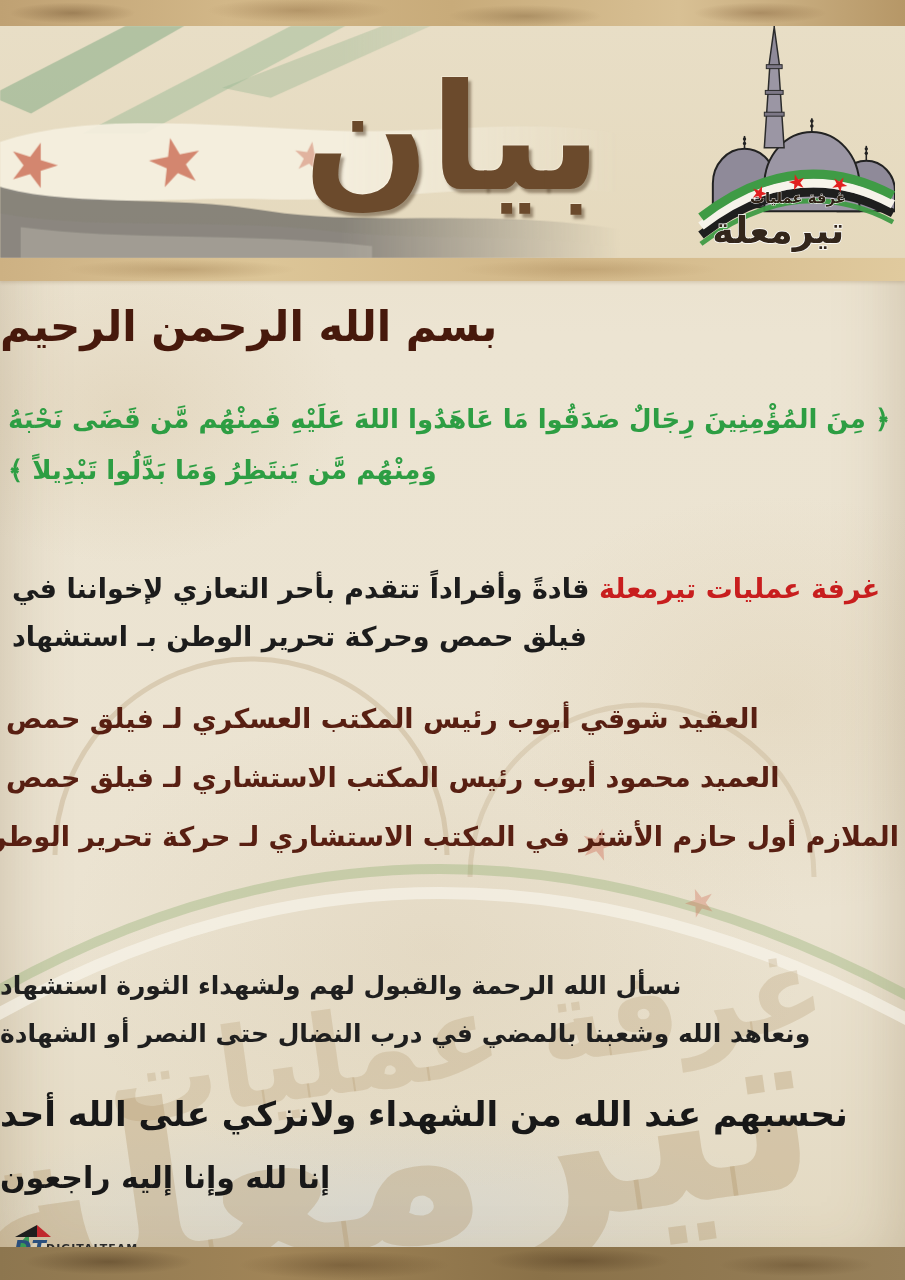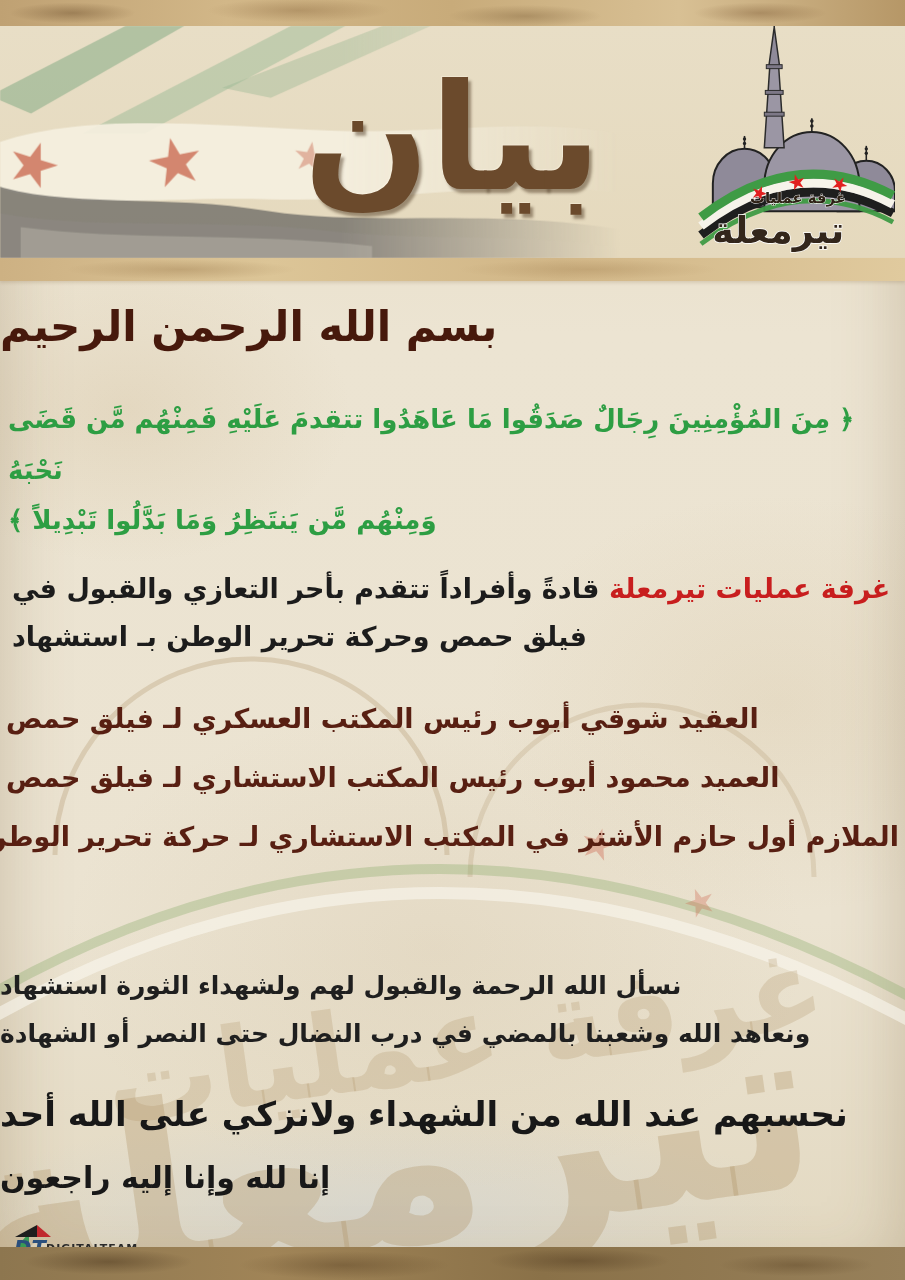--- a/index.html
+++ b/index.html
@@ -145,27 +145,27 @@
     <path d="M-60,494 Q430,182 960,494" stroke="rgba(252,250,242,0.55)" stroke-width="12" fill="none"></path>
     <polygon points="0,-1 0.224,-0.309 0.951,-0.309 0.363,0.118 0.588,0.809 0,0.382 -0.588,0.809 -0.363,0.118 -0.951,-0.309 -0.224,-0.309" transform="translate(598,290) scale(17) rotate(15)" fill="rgba(205,100,75,0.38)"></polygon>
     <polygon points="0,-1 0.224,-0.309 0.951,-0.309 0.363,0.118 0.588,0.809 0,0.382 -0.588,0.809 -0.363,0.118 -0.951,-0.309 -0.224,-0.309" transform="translate(700,348) scale(15) rotate(-20)" fill="rgba(205,100,75,0.32)"></polygon>
     <text x="470" y="520" text-anchor="middle" font-size="112" font-weight="bold" direction="rtl" fill="rgba(172,142,95,0.24)" transform="rotate(-8 470 520)">غرفة عمليات</text>
     <text x="400" y="688" text-anchor="middle" font-size="238" font-weight="bold" direction="rtl" fill="rgba(172,142,95,0.30)" transform="rotate(-8 400 688)">تيرمعلة</text>
   </svg>
 
   <div class="tx basmala">بسم الله الرحمن الرحيم</div>
 
   <div class="tx verse">
-    <div>﴿ مِنَ المُؤْمِنِينَ رِجَالٌ صَدَقُوا مَا عَاهَدُوا تتقدمَ عَلَيْهِ فَمِنْهُم مَّن قَضَى نَحْبَهُ</div>
+    <div>﴿ مِنَ المُؤْمِنِينَ رِجَالٌ صَدَقُوا مَا عَاهَدُوا اللهَ عَلَيْهِ فَمِنْهُم مَّن قَضَى نَحْبَهُ</div>
     <div>وَمِنْهُم مَّن يَنتَظِرُ وَمَا بَدَّلُوا تَبْدِيلاً ﴾</div>
   </div>
 
   <div class="tx announcement">
     <span class="red">غرفة عمليات تيرمعلة</span>
-    <span>قادةً وأفراداً تتقدم بأحر التعازي والقبول في فيلق حمص وحركة تحرير الوطن بـ استشهاد</span>
+    <span>قادةً وأفراداً تتقدم بأحر التعازي لإخواننا في فيلق حمص وحركة تحرير الوطن بـ استشهاد</span>
   </div>
 
   <div class="tx martyrs">
     <div class="martyr">العقيد شوقي أيوب رئيس المكتب العسكري لـ فيلق حمص</div>
     <div class="martyr">العميد محمود أيوب رئيس المكتب الاستشاري لـ فيلق حمص</div>
     <div class="martyr">الملازم أول حازم الأشتر في المكتب الاستشاري لـ حركة تحرير الوطن</div>
   </div>
 
   <div class="tx prayer">
     <div>نسأل الله الرحمة والقبول لهم ولشهداء الثورة استشهاد</div>

